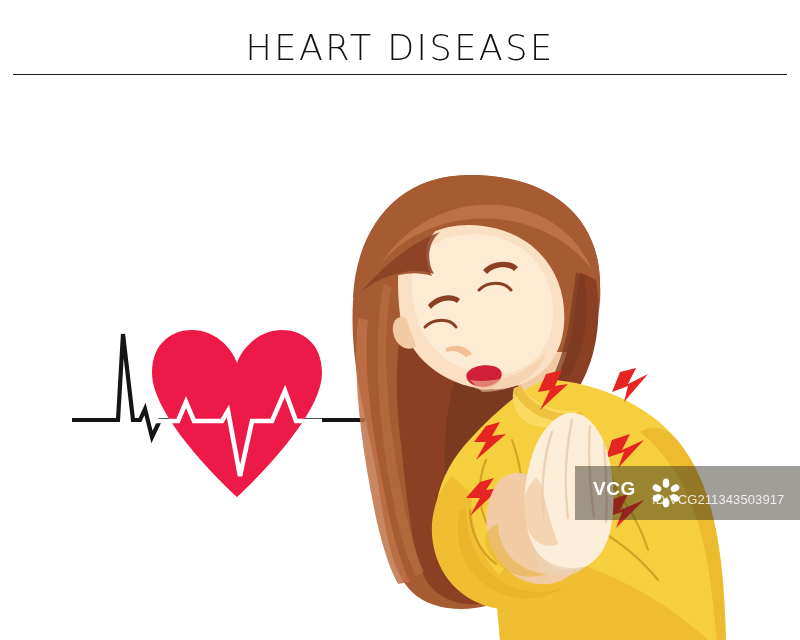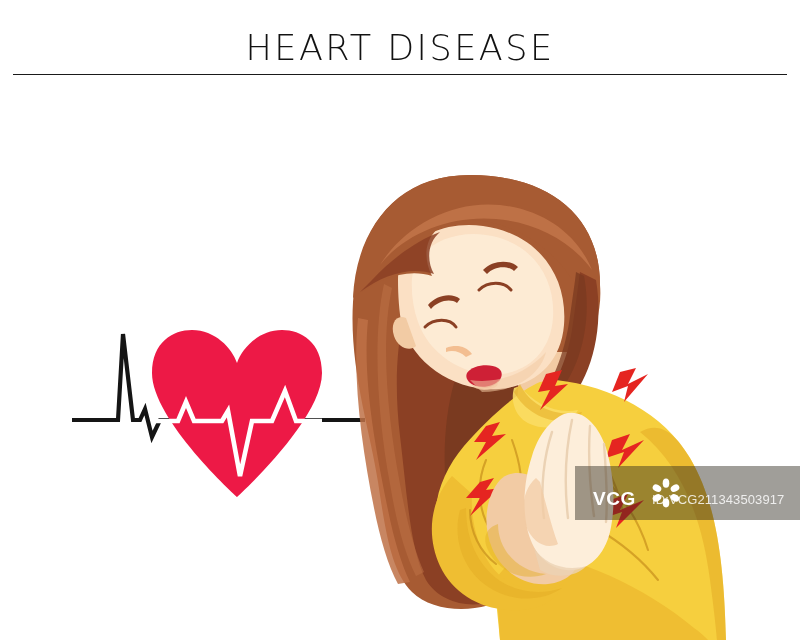--- a/index.html
+++ b/index.html
@@ -15,21 +15,21 @@
          line-height:40px;white-space:nowrap;}
   #rule{position:absolute;left:13px;top:74px;width:774px;height:1px;background:#1a1a1a;}
 
   
   #art{position:absolute;left:0;top:80px;width:800px;height:560px;}
   #art svg{display:block;width:800px;height:560px;}
 
   
   #watermark{position:absolute;left:575px;top:466px;width:225px;height:54px;
              background:rgba(44,40,28,0.45);overflow:hidden;}
-  #wm-logo{position:absolute;left:18px;top:13px;display:flex;align-items:flex-end;gap:15px;}
+  #wm-logo{position:absolute;left:18px;top:13px;display:flex;align-items:flex-start;gap:15px;}
   #wm-text{font-family:"Liberation Sans",sans-serif;font-weight:bold;
            font-size:19px;letter-spacing:0.5px;color:#ffffff;line-height:19px;}
   #wm-flower{position:relative;width:30px;height:30px;margin-top:-1px;}
   #wm-flower svg{display:block;width:30px;height:30px;}
   #wm-id{position:absolute;left:77px;top:26px;font-family:"Liberation Sans",sans-serif;
          font-size:13px;color:rgba(255,255,255,0.82);letter-spacing:0.1px;white-space:nowrap;}
 </style>
 </head>
 <body>
 

